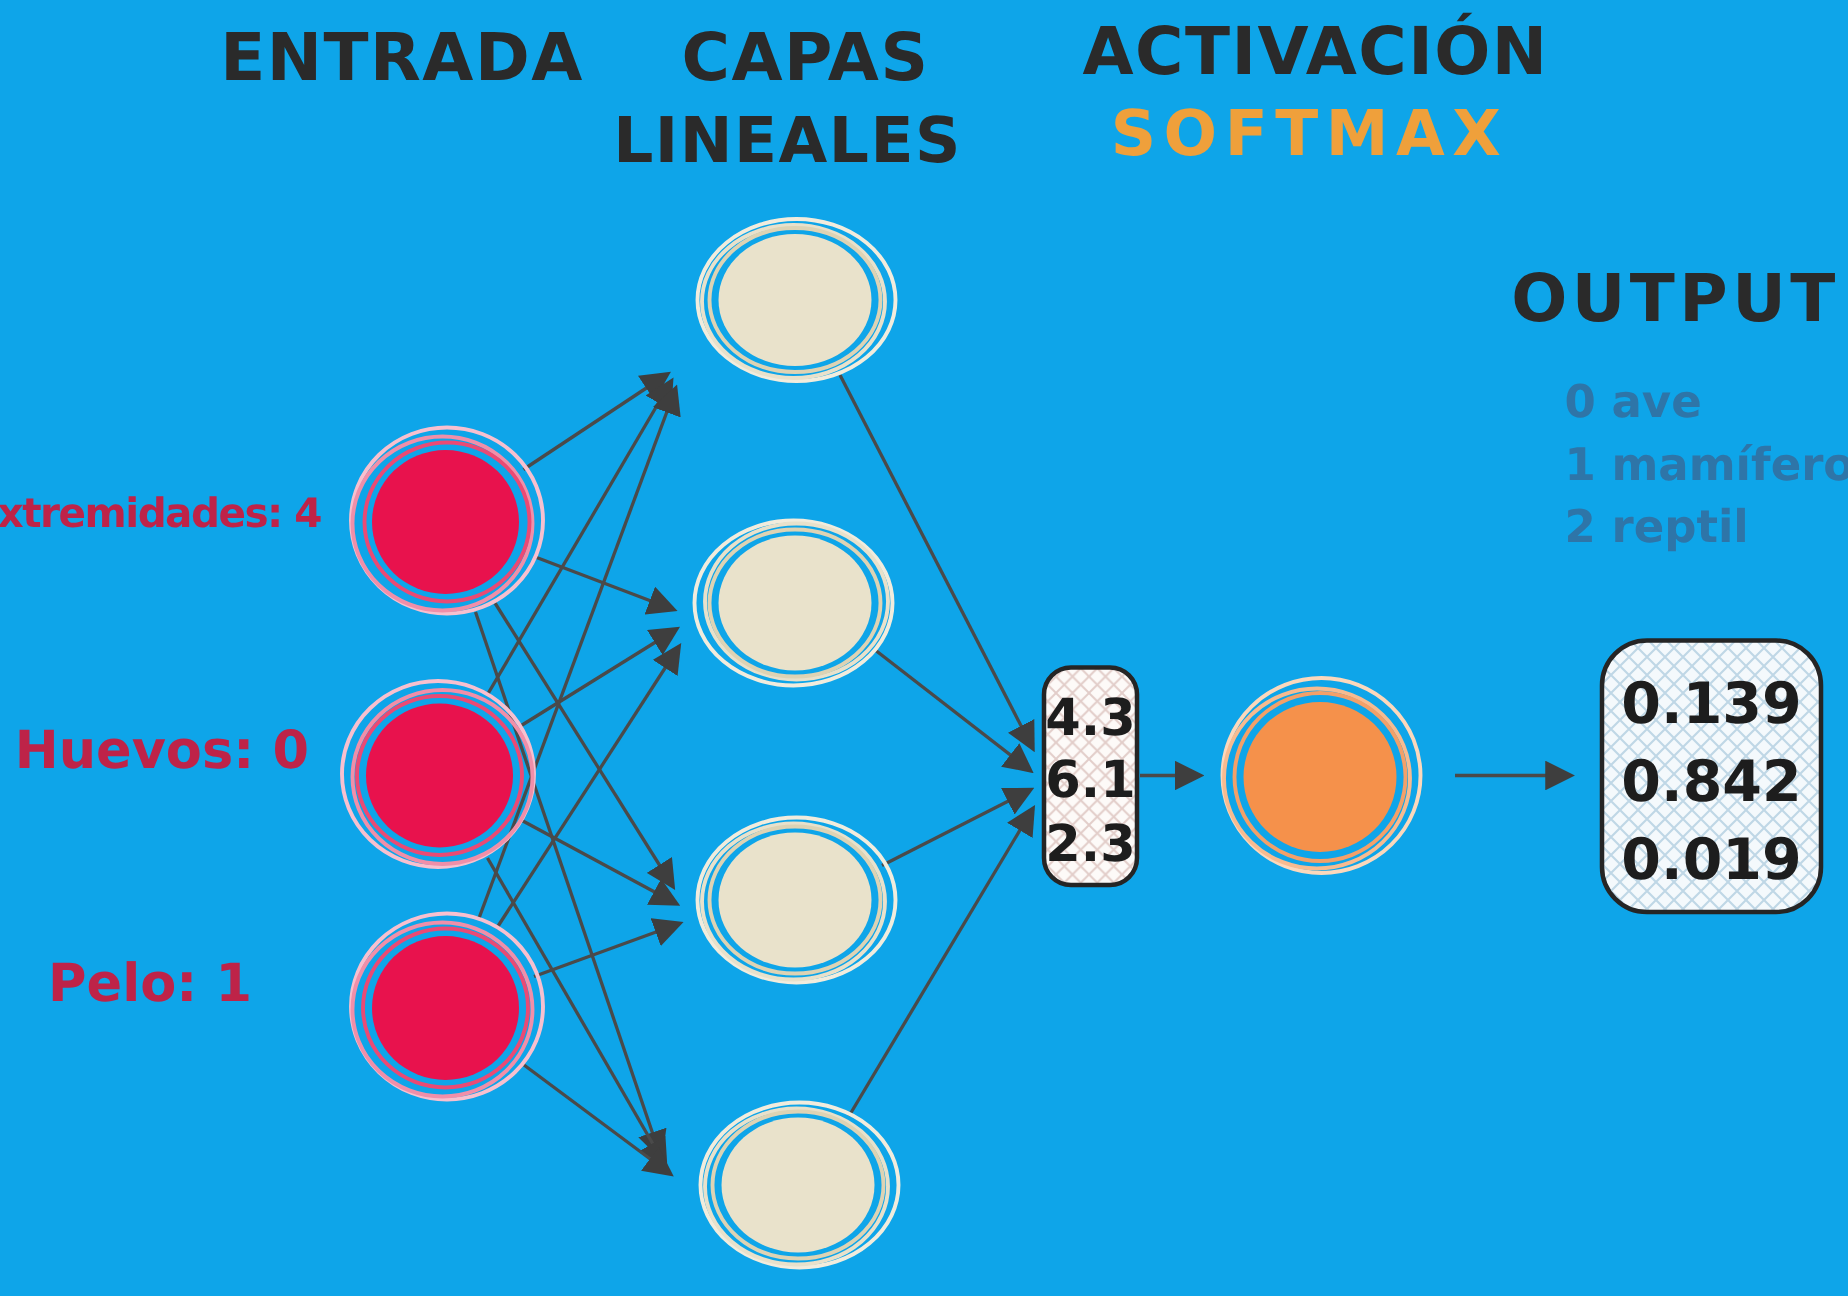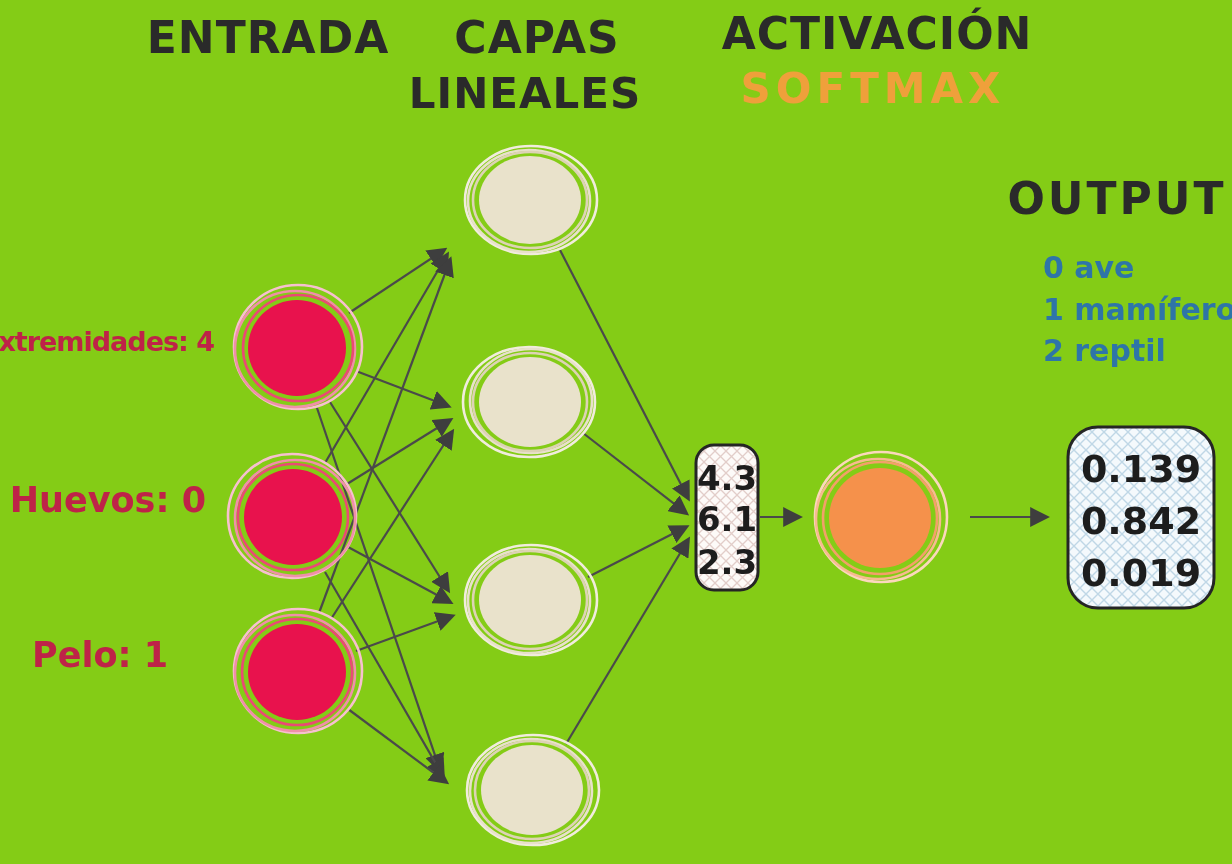--- a/index.html
+++ b/index.html
@@ -1,16 +1,16 @@
 <!DOCTYPE html>
 <html><head>
 <meta charset="utf-8">
 <style>
   html, body { margin: 0; padding: 0; background: #ffffff; }
-  .canvas { position: relative; width: 1232px; height: 864px; background: #84cc16; overflow: hidden; }
+  .canvas { position: relative; width: 1232px; height: 864px; background: #0ea5e9; overflow: hidden; }
   svg text { font-family: "DejaVu Sans", sans-serif; font-weight: bold; }
 
   .h-title   { font-size: 44px; fill: #2a2a2a; letter-spacing: 1px; text-anchor: middle; }
   .h-sub     { font-size: 42px; fill: #2a2a2a; letter-spacing: 1px; text-anchor: middle; }
   .h-softmax { font-size: 42px; letter-spacing: 5px; text-anchor: middle; }
   .h-output  { font-size: 44px; letter-spacing: 3px; text-anchor: middle; }
 
   .lbl-red-sm { font-size: 27px; letter-spacing: -1px; text-anchor: end; }
   .lbl-red    { font-size: 35px; text-anchor: end; }
   .cls-blue   { font-size: 30px; text-anchor: start; }

